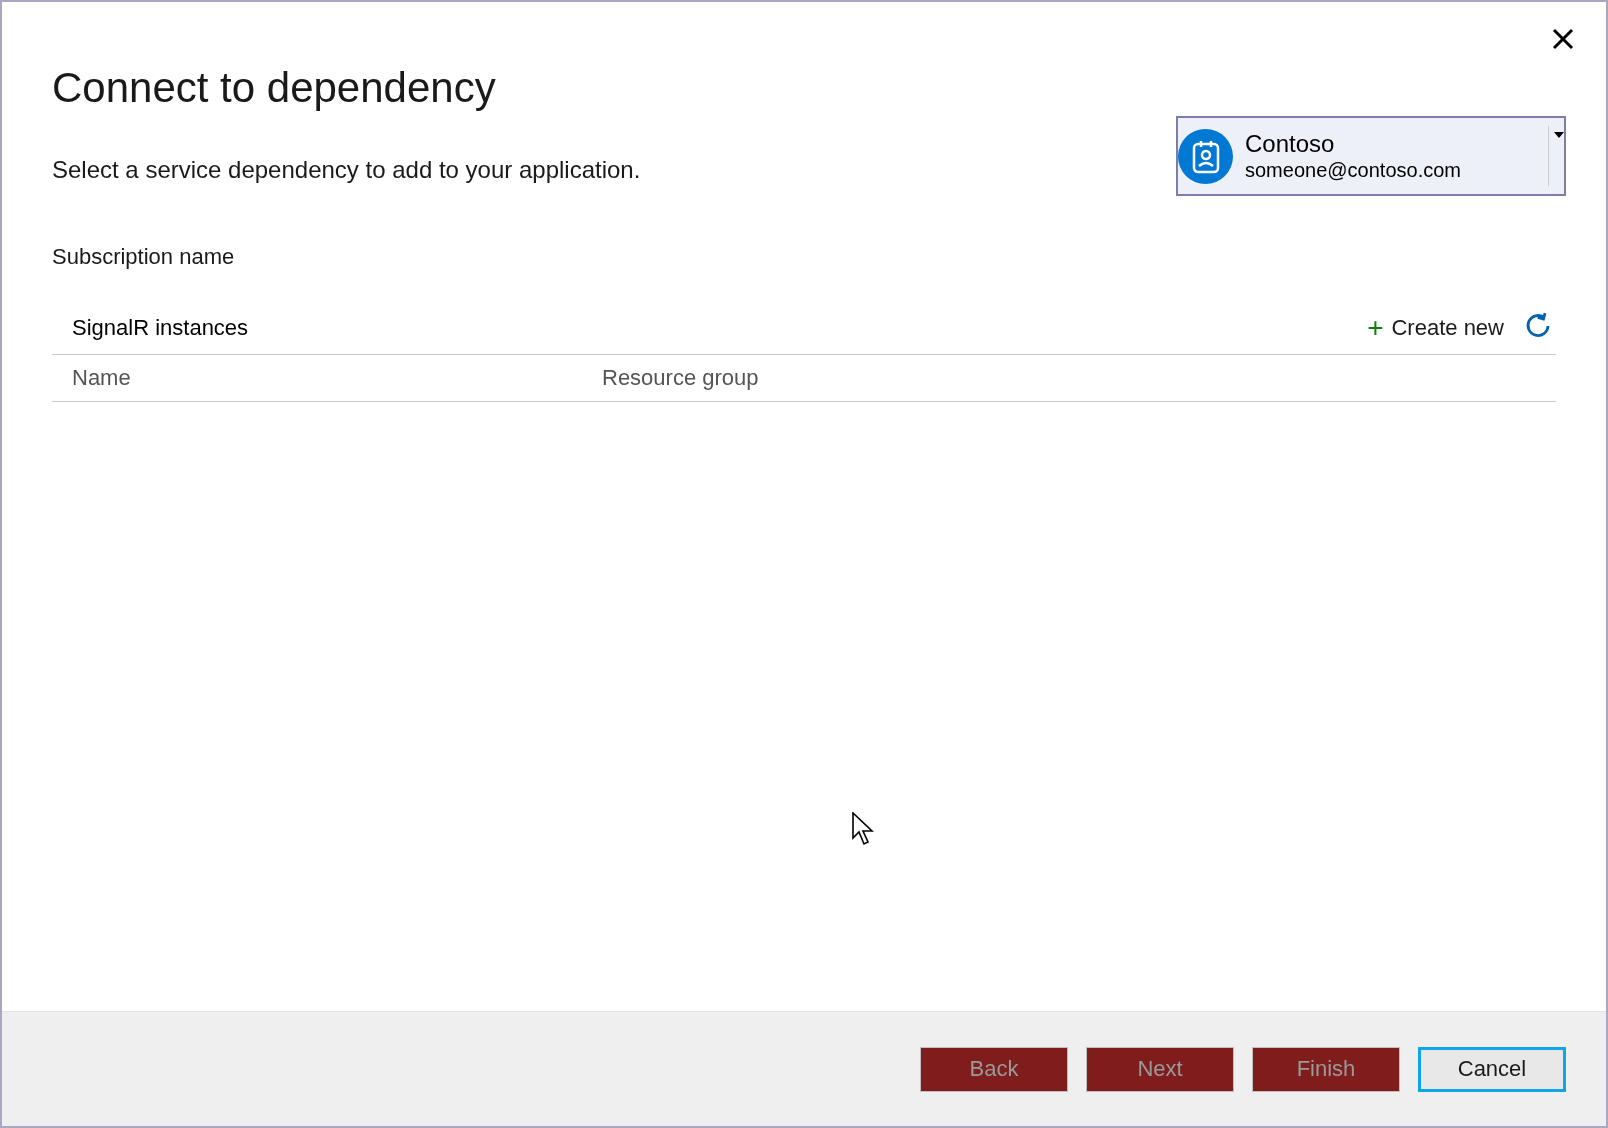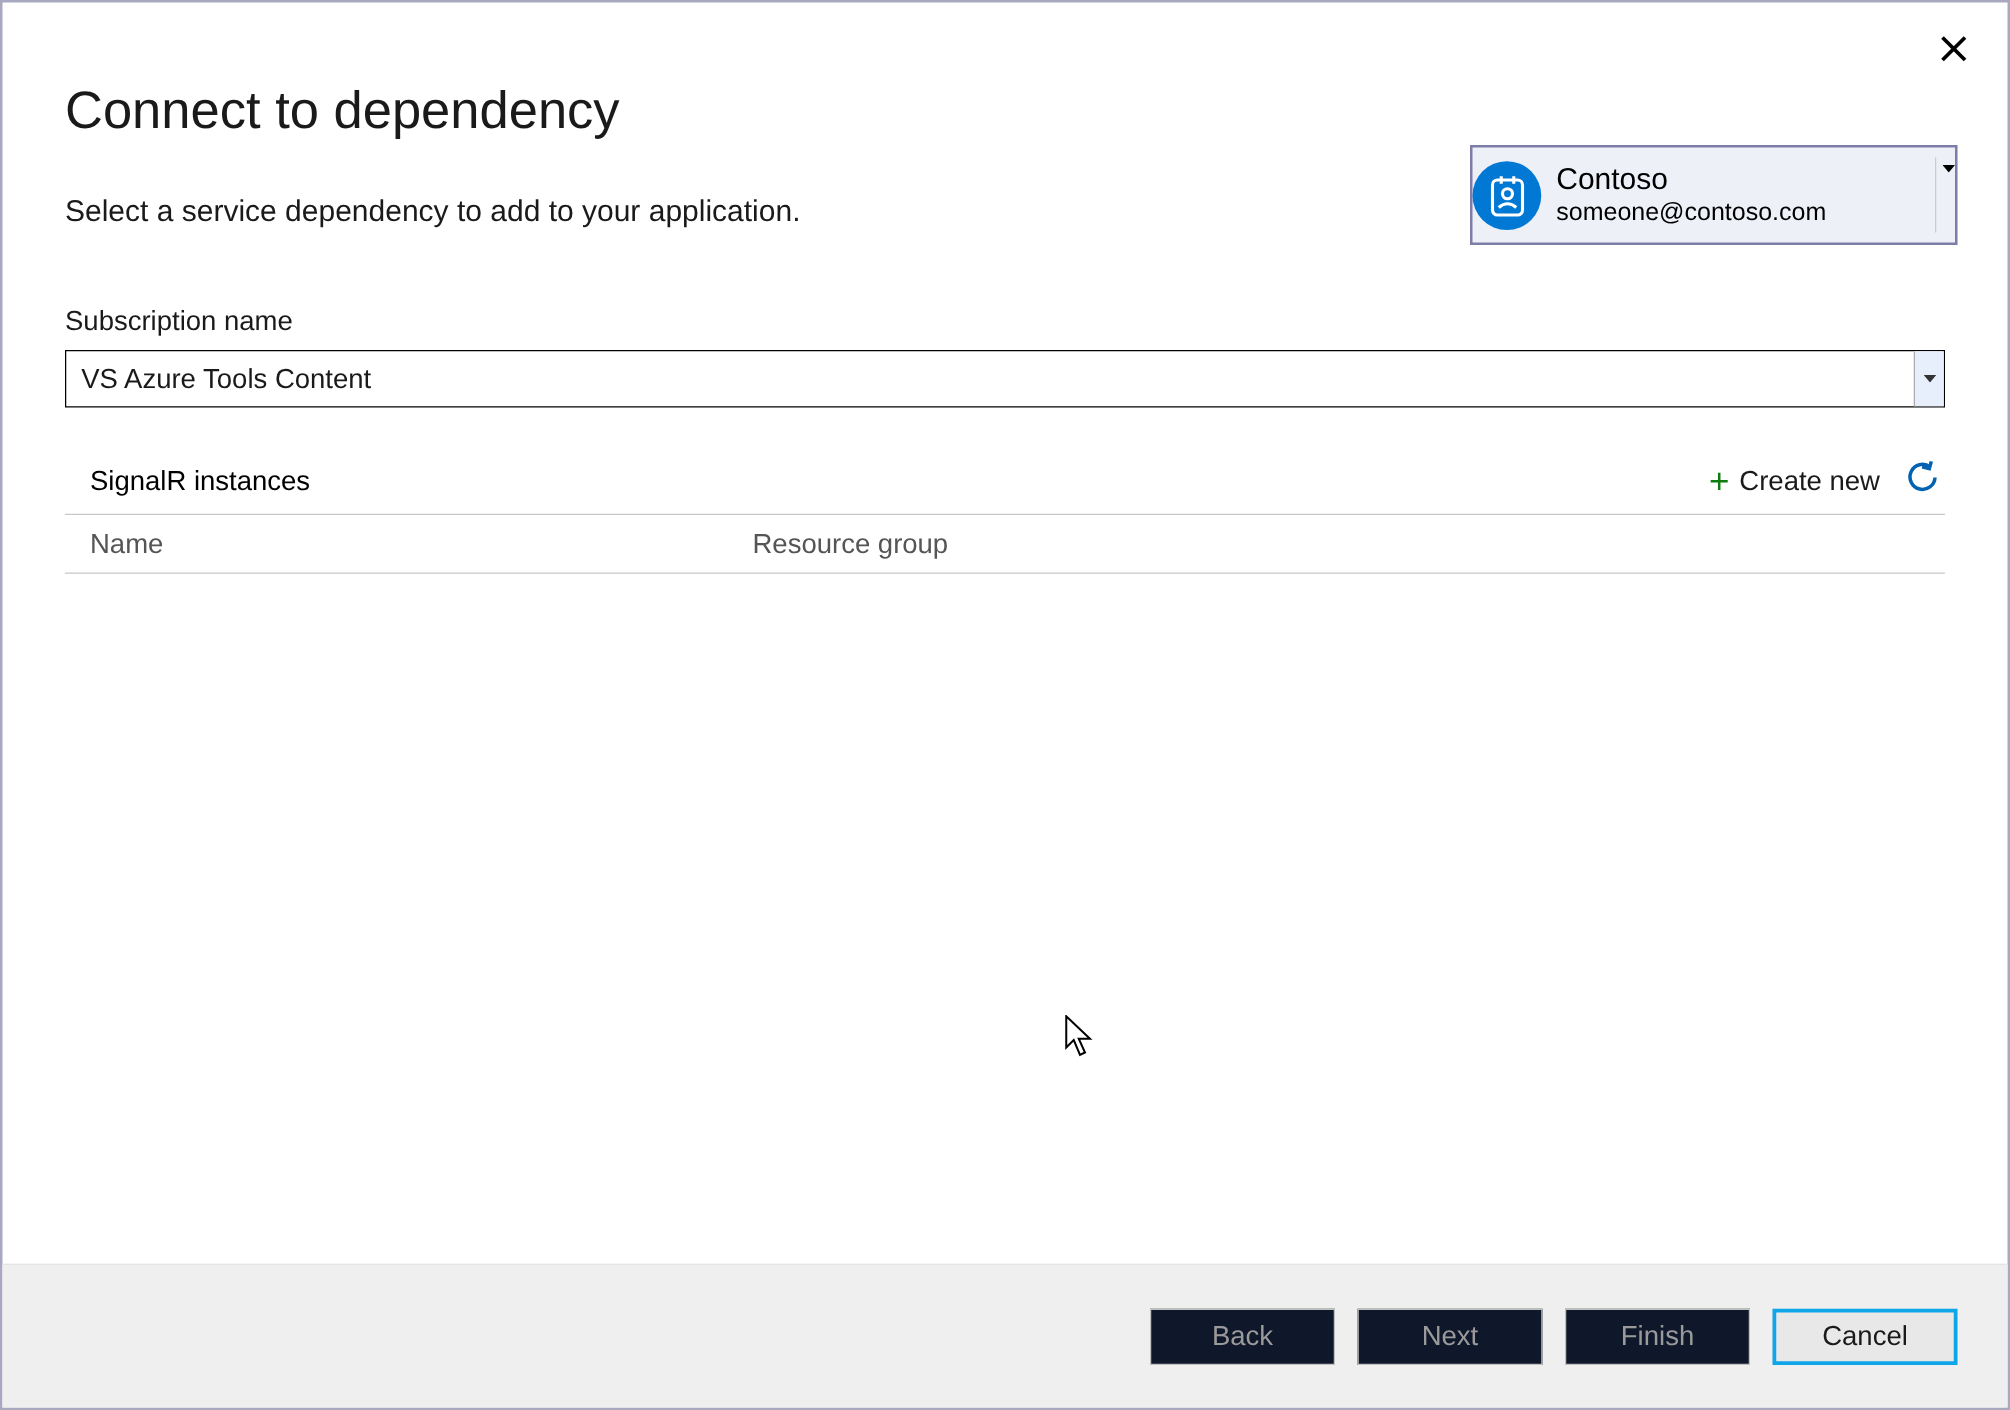--- a/index.html
+++ b/index.html
@@ -190,21 +190,21 @@
       display: flex;
       align-items: center;
       justify-content: flex-end;
       padding-right: 40px;
       gap: 18px;
     }
     .btn {
       width: 148px;
       height: 45px;
       border: 1px solid #c0c0c0;
-      background: #0f172a;
+      background: #7f1d1d;
       font-size: 22px;
       display: flex;
       align-items: center;
       justify-content: center;
       cursor: pointer;
     }
     .btn.disabled {
       color: #9a9a9a;
       cursor: default;
     }
@@ -247,28 +247,20 @@
       <div class="account-chevron">
         <svg width="10" height="6" viewBox="0 0 10 6">
             <path d="M0 0 L5 6 L10 0 Z" fill="#000"></path>
           </svg>
       </div>
     </div>
   </div>
 
   <div class="content">
     <div class="field-label">Subscription name</div>
-    <div class="dropdown">
-      <div class="dropdown-value">VS Azure Tools Content</div>
-      <div class="dropdown-btn">
-        <svg width="10" height="6" viewBox="0 0 10 6">
-            <path d="M0 0 L5 6 L10 0 Z" fill="#333"></path>
-          </svg>
-      </div>
-    </div>
 
     <div class="instances-header">
       <div class="instances-label">SignalR instances</div>
       <div class="instances-actions">
         <div class="create-new">
           <span class="plus-icon">+</span>
           <span>Create new</span>
         </div>
         <div class="refresh-icon">
           <svg width="28" height="28" viewBox="0 0 28 28">

